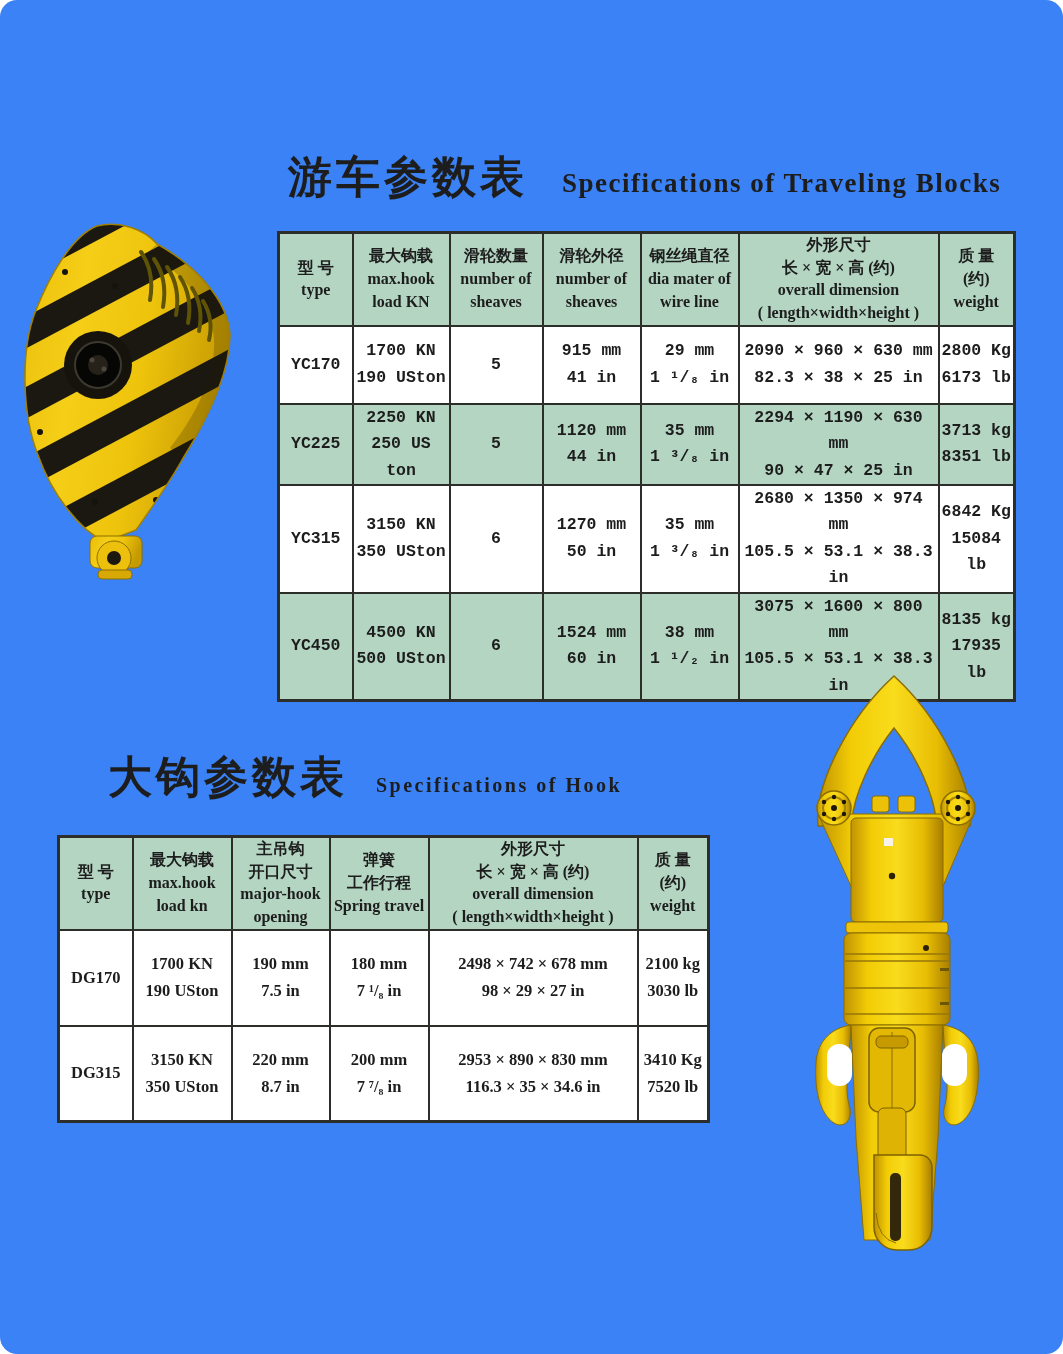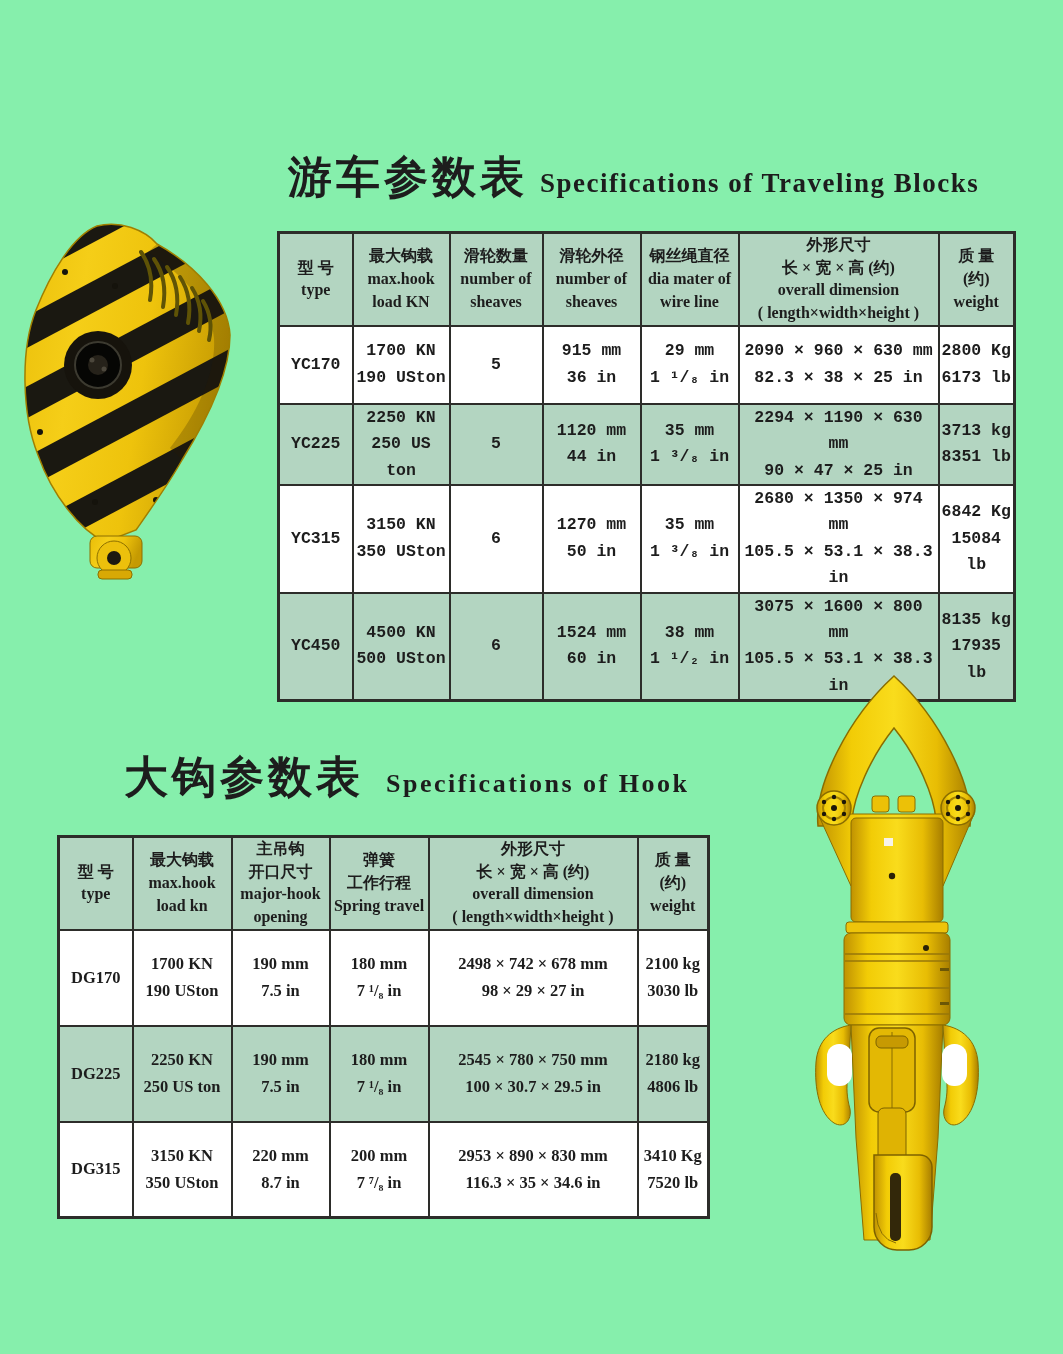--- a/index.html
+++ b/index.html
@@ -1,25 +1,25 @@
 <!DOCTYPE html>
 <html><head>
 <meta charset="utf-8">
 <style>
   html,body{margin:0;padding:0;background:#ffffff;}
   .page{
-    position:relative;width:1063px;height:1354px;background:#86efac;overflow:hidden;
-    font-family:"Liberation Serif","DejaVu Serif",serif;color:#1d1d1d;
+    position:relative;width:1063px;height:1354px;background:#3b82f6;overflow:hidden;
+    font-family:"Liberation Serif","DejaVu Serif",serif;color:#1d1d1d;border-radius:17px;
   }
   .title{position:absolute;display:flex;align-items:baseline;white-space:nowrap;}
   .title .zh{font-weight:bold;font-size:44px;letter-spacing:4px;}
-  .title .en{font-weight:bold;font-size:27px;letter-spacing:1.5px;margin-left:12px;}
+  .title .en{font-weight:bold;font-size:27px;letter-spacing:1.5px;margin-left:34px;}
   .title1{left:288px;top:148px;}
-  .title2{left:124px;top:748px;text-align:center;}
-  .title2 .en{font-size:26px;letter-spacing:2.5px;margin-left:22px;}
+  .title2{left:108px;top:748px;text-align:center;}
+  .title2 .en{font-size:20px;letter-spacing:2.5px;margin-left:28px;}
 
   table.spec-table{
     position:absolute;border-collapse:collapse;table-layout:fixed;
     border:3px solid #2d2d2a;background:#ffffff;
   }
   table.spec-table th,table.spec-table td{
     border:2px solid #2d2d2a;text-align:center;vertical-align:middle;
     white-space:pre-line;padding:0 2px;font-weight:bold;color:#1d1d1d;
   }
   table.spec-table th{font-size:16px;line-height:1.42;background:#b3d5c1;}
@@ -134,21 +134,21 @@
 weight</th>
         </tr>
       </thead>
       <tbody>
         <tr>
           <td>YC170</td>
           <td>1700 KN
 190 USton</td>
           <td>5</td>
           <td>915 mm
-36 in</td>
+41 in</td>
           <td>29 mm
 1 ¹/₈ in</td>
           <td>2090 × 960 × 630 mm
 82.3 × 38 × 25 in</td>
           <td>2800 Kg
 6173 lb</td>
         </tr>
         <tr class="alt">
           <td>YC225</td>
           <td>2250 KN
@@ -238,33 +238,20 @@
 190 USton</td>
           <td>190 mm
 7.5 in</td>
           <td>180 mm
 7 ¹/₈ in</td>
           <td>2498 × 742 × 678 mm
 98 × 29 × 27 in</td>
           <td>2100 kg
 3030 lb</td>
         </tr>
-        <tr class="alt">
-          <td>DG225</td>
-          <td>2250 KN
-250 US ton</td>
-          <td>190 mm
-7.5 in</td>
-          <td>180 mm
-7 ¹/₈ in</td>
-          <td>2545 × 780 × 750 mm
-100 × 30.7 × 29.5 in</td>
-          <td>2180 kg
-4806 lb</td>
-        </tr>
         <tr>
           <td>DG315</td>
           <td>3150 KN
 350 USton</td>
           <td>220 mm
 8.7 in</td>
           <td>200 mm
 7 ⁷/₈ in</td>
           <td>2953 × 890 × 830 mm
 116.3 × 35 × 34.6 in</td>

